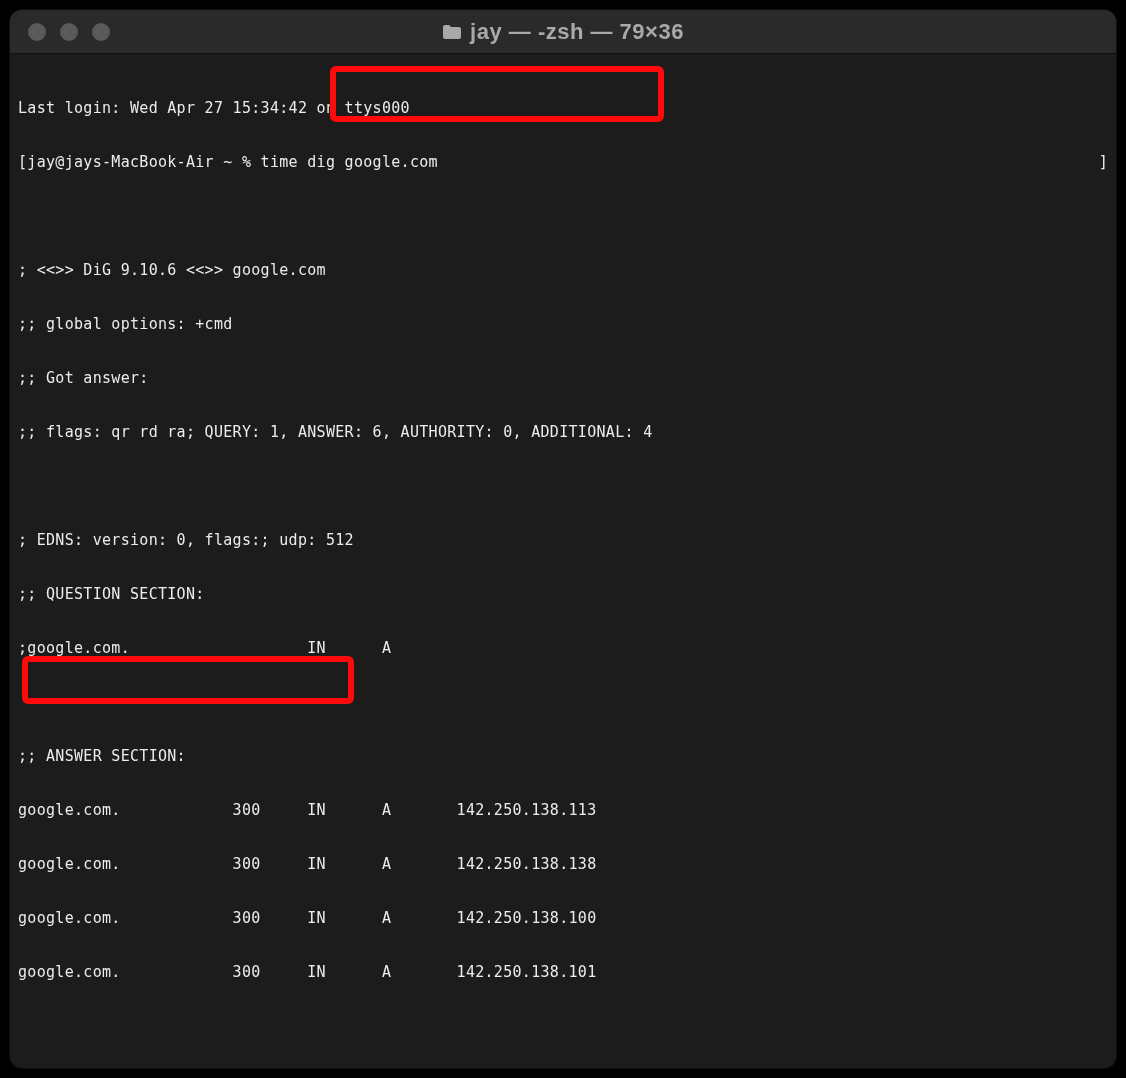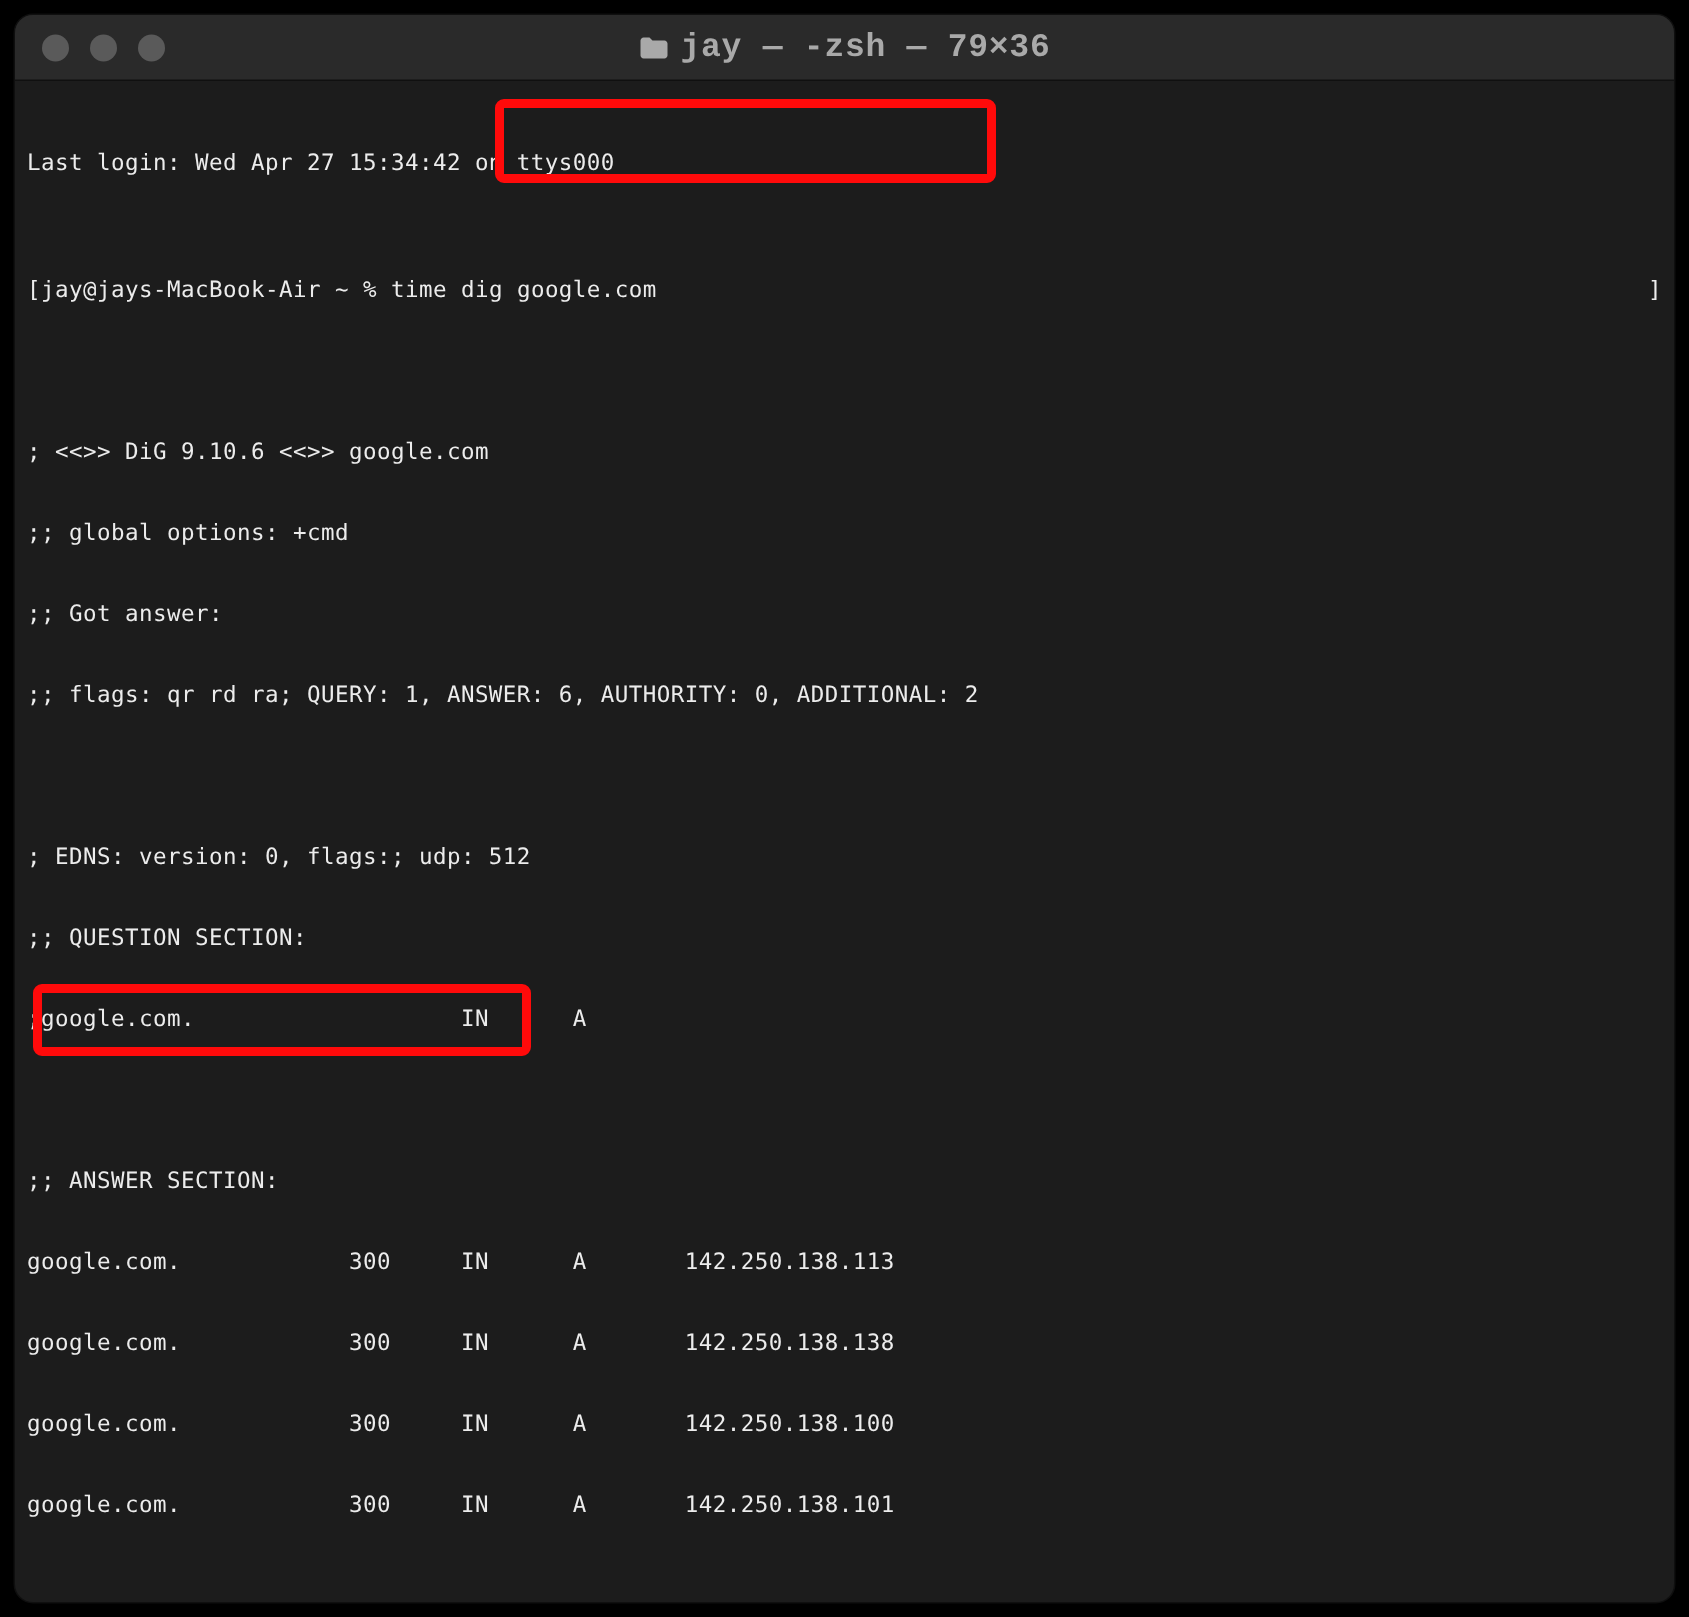--- a/index.html
+++ b/index.html
@@ -37,21 +37,21 @@
       width: 18px;
       height: 18px;
       border-radius: 50%;
       background: #5a5a5a;
     }
     .title-wrap {
       position: absolute;
       left: 0; right: 0;
       text-align: center;
       color: #a9a9a9;
-      font-family: Liberation Mono, monospace;
+      font-family: Liberation Sans, sans-serif;
       font-weight: 700;
       font-size: 22px;
       letter-spacing: 0.5px;
       display: flex;
       justify-content: center;
       align-items: center;
       gap: 8px;
       pointer-events: none;
     }
     .folder-icon svg { display: block; }
@@ -66,21 +66,21 @@
       height: calc(100% - 44px);
     }
     .highlight-box {
       position: absolute;
       border: 6px solid #ff0a0a;
       border-radius: 6px;
       pointer-events: none;
     }
     .hl-cmd  { left: 320px; top: 12px;  width: 334px; height: 56px; }
     .hl-qt   { left: 12px;  top: 602px; width: 332px; height: 48px; }
-    .prompt-line { position: relative; margin-top: 31px; }
+    .prompt-line { position: relative; }
     .rbracket {
       position: absolute;
       right: 0;
       top: 0;
     }
   </style>
 </head>
 <body>
 
 <div class="window">
@@ -101,21 +101,21 @@
     </div>
   </div>
 
   <div class="term">
 <div>Last login: Wed Apr 27 15:34:42 on ttys000</div>
 <div class="prompt-line"><span>[jay@jays-MacBook-Air ~ %</span><span> time dig google.com</span><span class="rbracket">]</span></div>
 <div> </div>
 <div>; &lt;&lt;&gt;&gt; DiG 9.10.6 &lt;&lt;&gt;&gt; google.com</div>
 <div>;; global options: +cmd</div>
 <div>;; Got answer:</div>
-<div>;; flags: qr rd ra; QUERY: 1, ANSWER: 6, AUTHORITY: 0, ADDITIONAL: 2</div>
+<div>;; flags: qr rd ra; QUERY: 1, ANSWER: 6, AUTHORITY: 0, ADDITIONAL: 4</div>
 <div> </div>
 <div>; EDNS: version: 0, flags:; udp: 512</div>
 <div>;; QUESTION SECTION:</div>
 <div>;google.com.                   IN      A</div>
 <div> </div>
 <div>;; ANSWER SECTION:</div>
 <div>google.com.            300     IN      A       142.250.138.113</div>
 <div>google.com.            300     IN      A       142.250.138.138</div>
 <div>google.com.            300     IN      A       142.250.138.100</div>
 <div>google.com.            300     IN      A       142.250.138.101</div>

